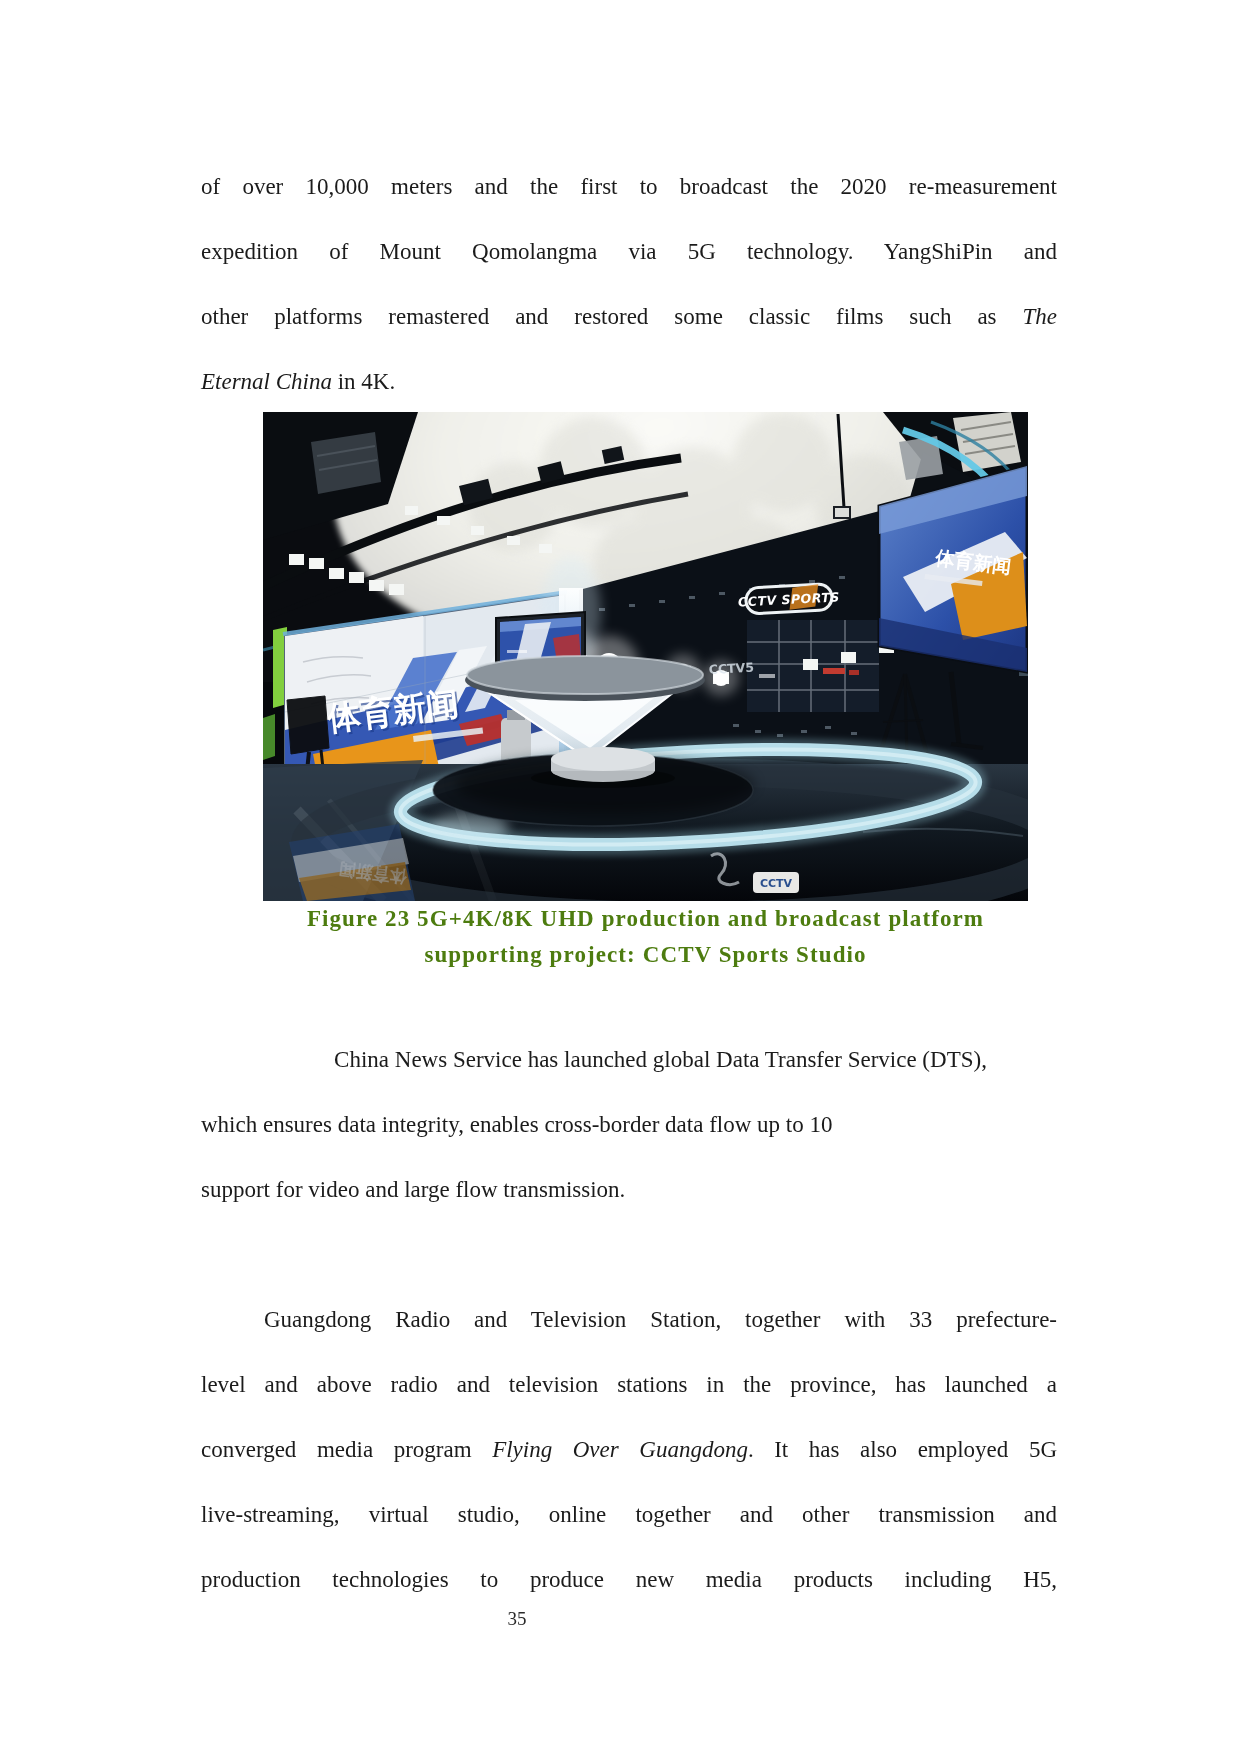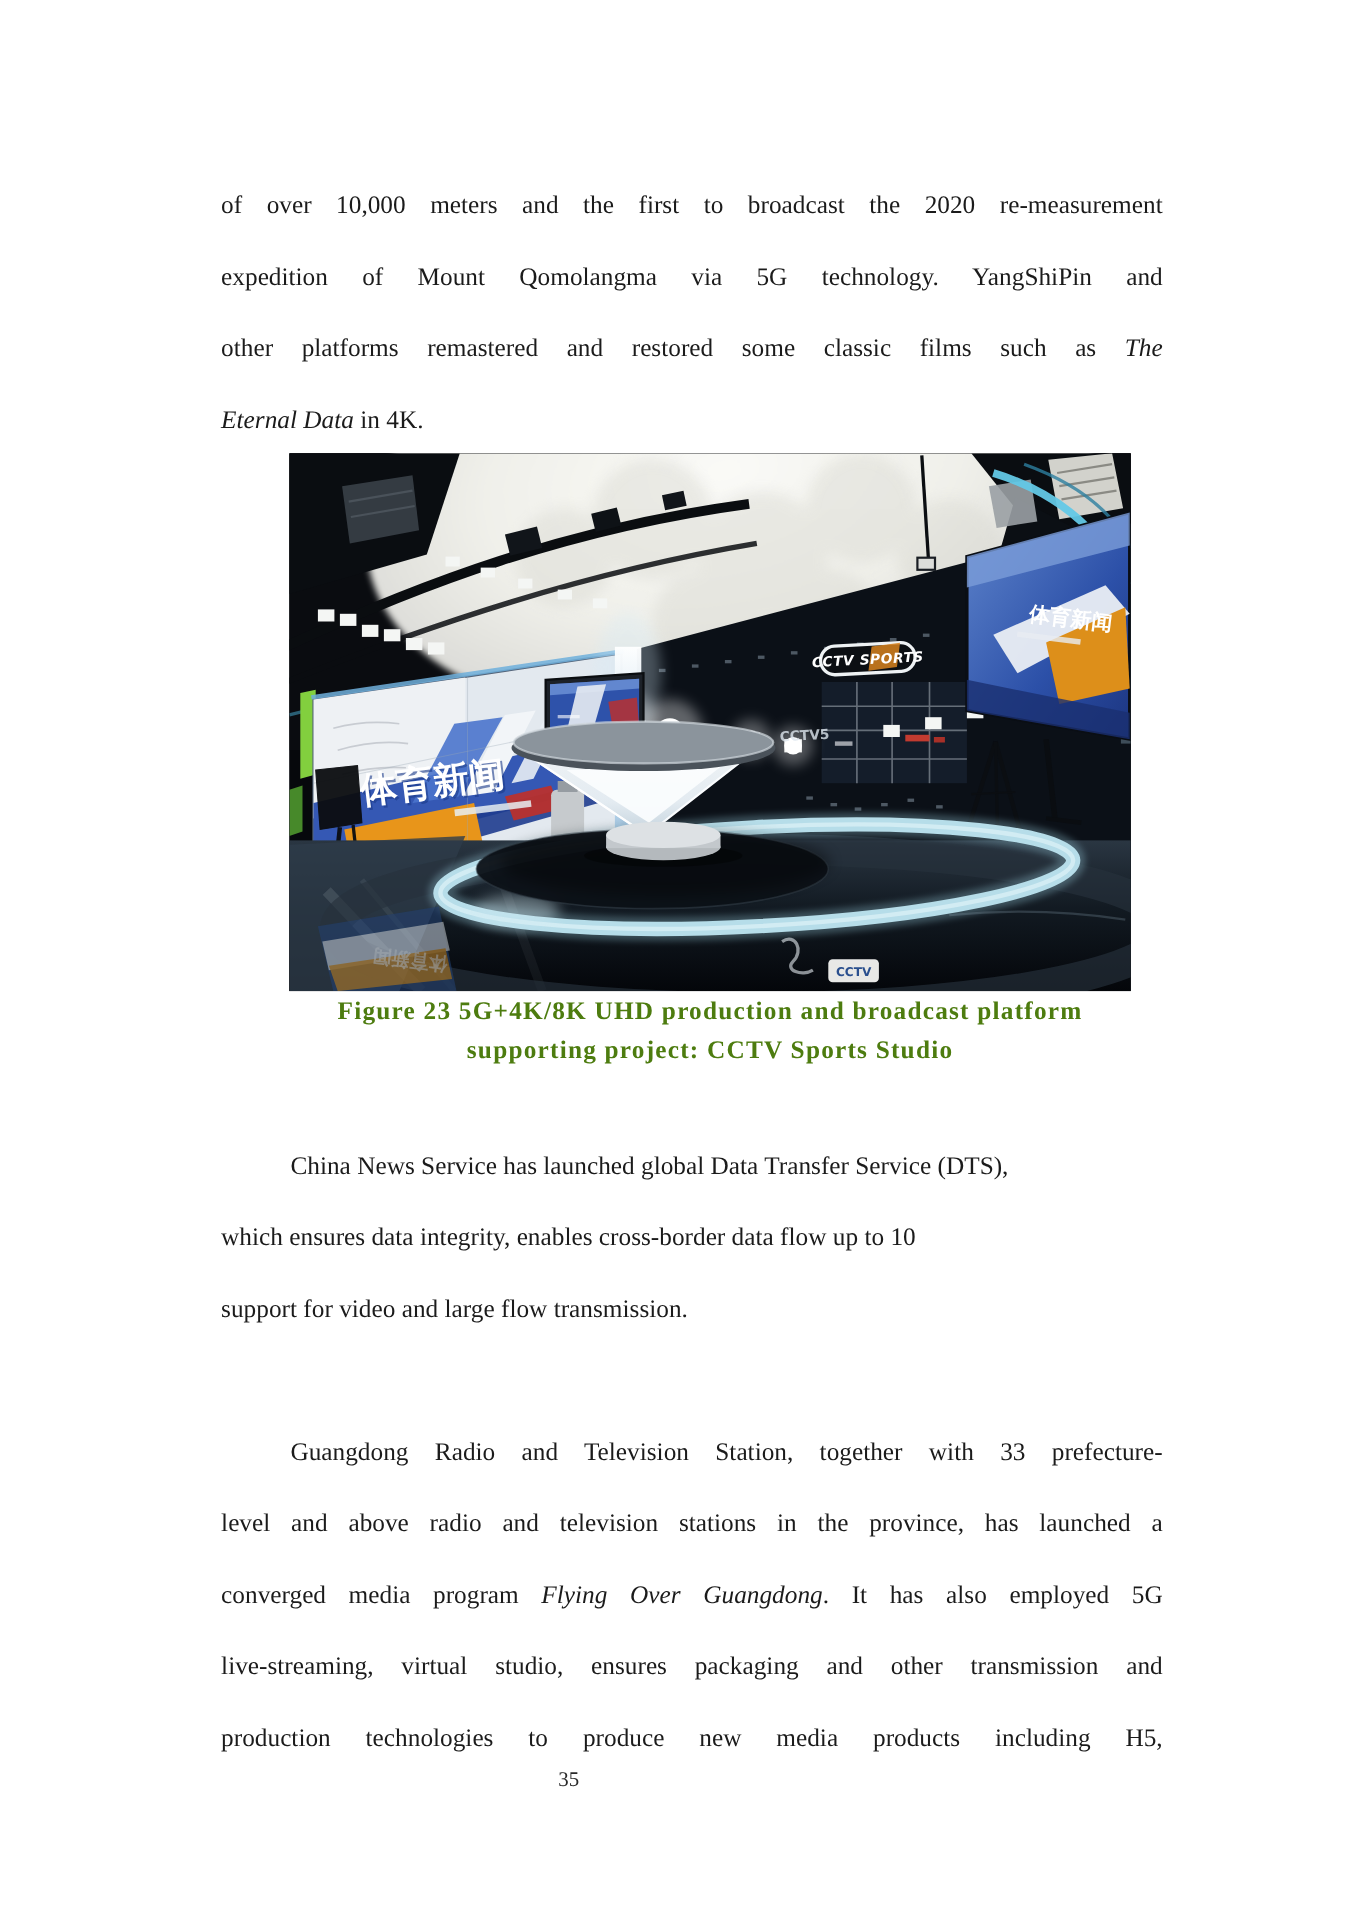--- a/index.html
+++ b/index.html
@@ -2,38 +2,38 @@
 <html><head>
 <meta charset="utf-8">
 <style>
   html,body{margin:0;padding:0;background:#e8e8e8;}
   .page{position:relative;width:1241px;height:1754px;background:#ffffff;margin:0 auto;overflow:hidden;
         font-family:"Liberation Serif", serif;color:#1b1b1b;}
   .para{position:absolute;left:189px;width:868px;font-size:23px;}
   .l{height:65px;line-height:65px;overflow:visible;margin-left:12px;}
   .j{text-align:justify;text-align-last:justify;}
   .e{text-align:left;text-align-last:auto;}
-  .ind{text-indent:63px;}
+  .ind{text-indent:63px;text-align:center;}
   .it{font-style:italic;}
   .photo-wrap{position:absolute;left:263px;top:412px;width:765px;height:489px;overflow:hidden;background:#06080c;}
   .caption{position:absolute;left:263px;top:901px;width:765px;text-align:center;font-weight:bold;
            font-size:23px;line-height:36px;color:#4d7c0f;letter-spacing:1.1px;}
   .pagenum{position:absolute;left:0;top:1608px;width:1034px;text-align:center;font-size:19px;color:#2a2a2a;}
   svg text{font-family:"DejaVu Sans", sans-serif;}
 </style>
 </head>
 <body>
 
 <div class="page">
 
   <div class="para" style="top:154px">
     <div class="l j"><span>of over 10,000 meters and the first to broadcast the 2020 re-measurement</span></div>
     <div class="l j"><span>expedition of Mount Qomolangma via 5G technology. YangShiPin and</span></div>
     <div class="l j"><span>other platforms remastered and restored some classic films such as </span><i class="it">The</i></div>
-    <div class="l e"><i class="it">Eternal Data</i><span> in 4K.</span></div>
+    <div class="l e"><i class="it">Eternal China</i><span> in 4K.</span></div>
   </div>
 
   <div class="photo-wrap">
     <svg width="765" height="489" viewBox="0 0 765 489">
       <defs>
         <radialGradient id="gCeil" cx="50%" cy="45%" r="60%">
           <stop offset="0%" stop-color="#fafaf7"></stop>
             <stop offset="55%" stop-color="#f0f0ea"></stop>
           <stop offset="85%" stop-color="#dededa"></stop>
             <stop offset="100%" stop-color="#c4c4c0"></stop>
@@ -321,19 +321,19 @@
   <div class="para" style="top:1027px">
     <div class="l e ind"><span>China News Service has launched global Data Transfer Service (DTS),</span></div>
     <div class="l e"><span>which ensures data integrity, enables cross-border data flow up to 10</span></div>
     <div class="l e"><span>support for video and large flow transmission.</span></div>
   </div>
 
   <div class="para" style="top:1287px">
     <div class="l j ind"><span>Guangdong Radio and Television Station, together with 33 prefecture-</span></div>
     <div class="l j"><span>level and above radio and television stations in the province, has launched a</span></div>
     <div class="l j"><span>converged media program </span><i class="it">Flying Over Guangdong</i><span>. It has also employed 5G</span></div>
-    <div class="l j"><span>live-streaming, virtual studio, ensures packaging and other transmission and</span></div>
+    <div class="l j"><span>live-streaming, virtual studio, online together and other transmission and</span></div>
     <div class="l j"><span>production technologies to produce new media products including H5,</span></div>
   </div>
 
   <div class="pagenum">35</div>
 
 </div>
 
 </body></html>

